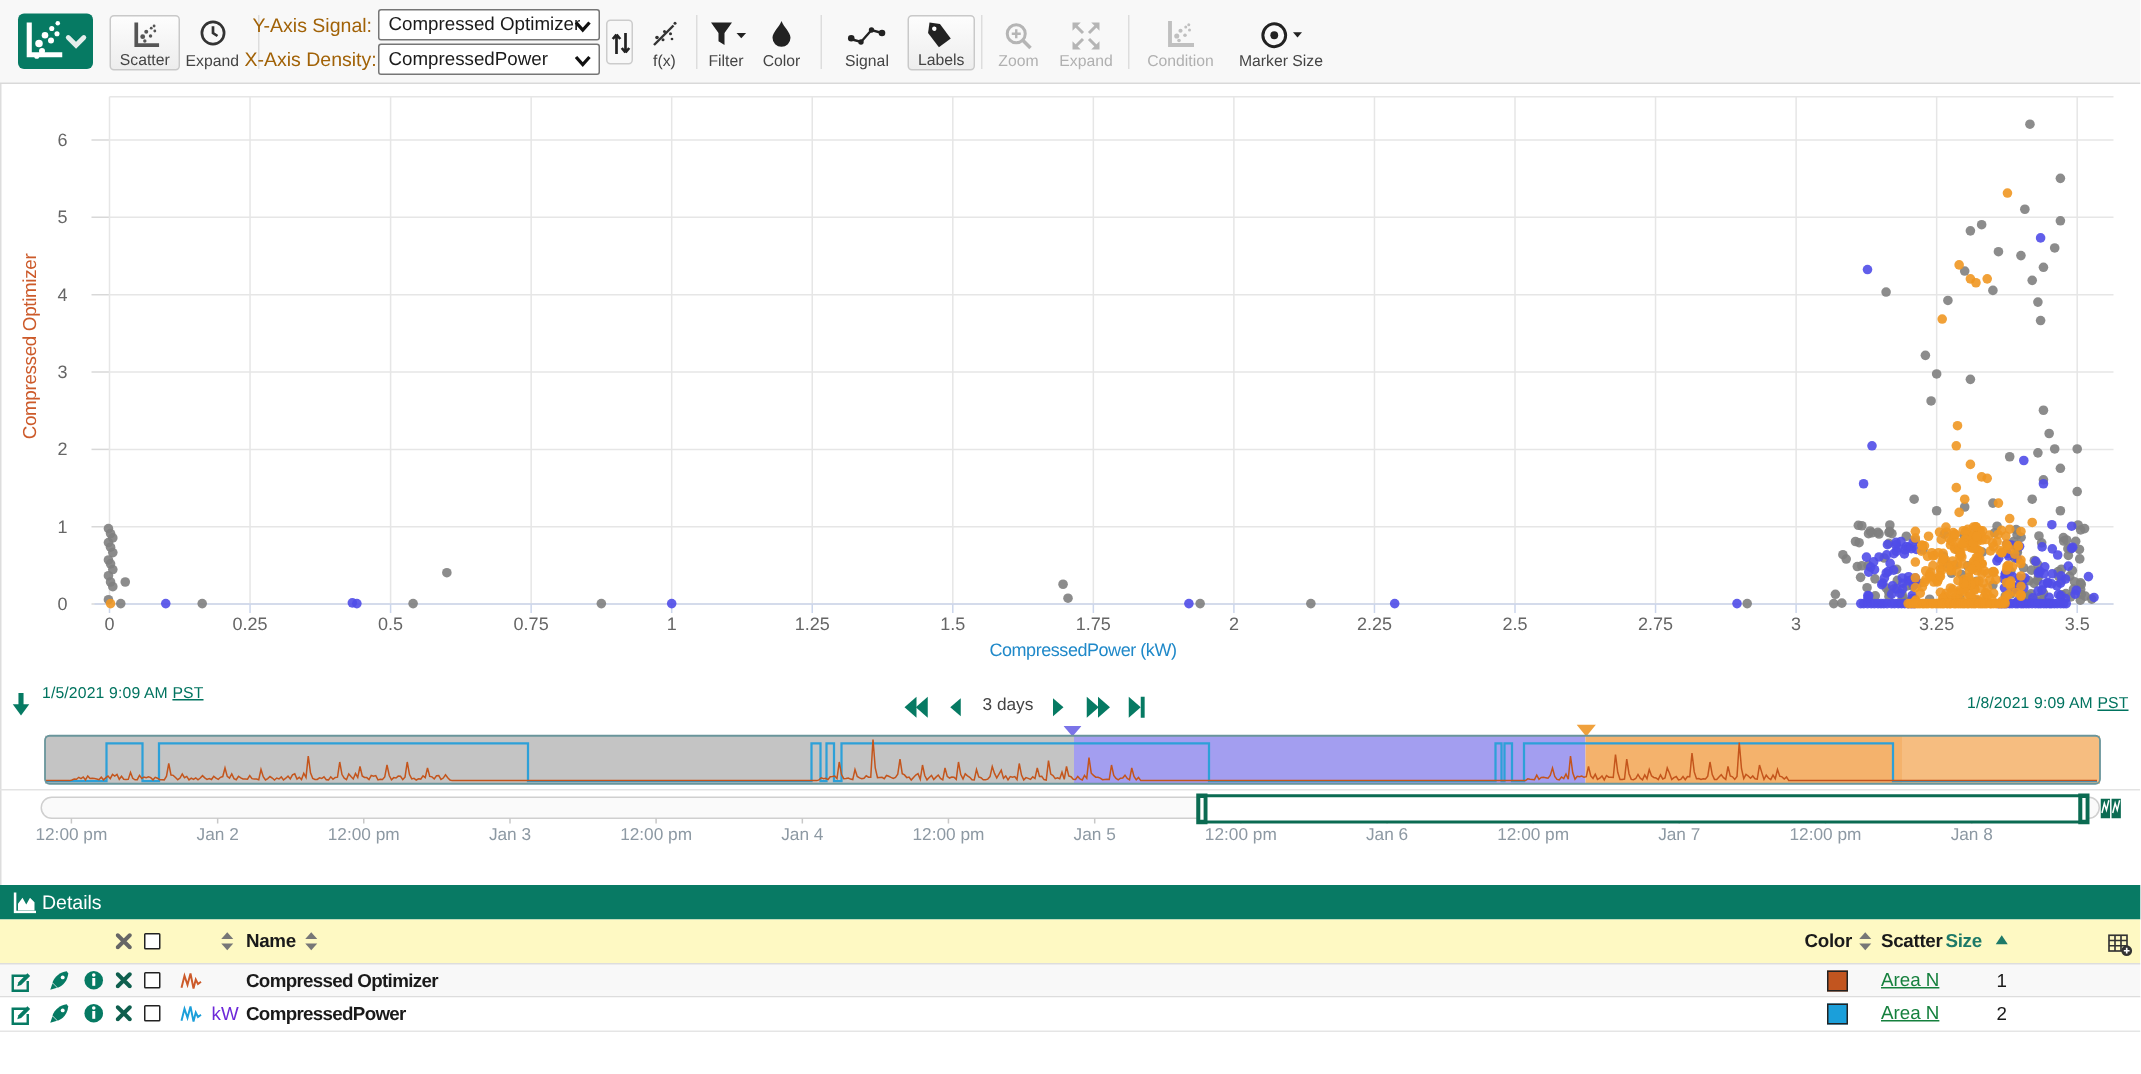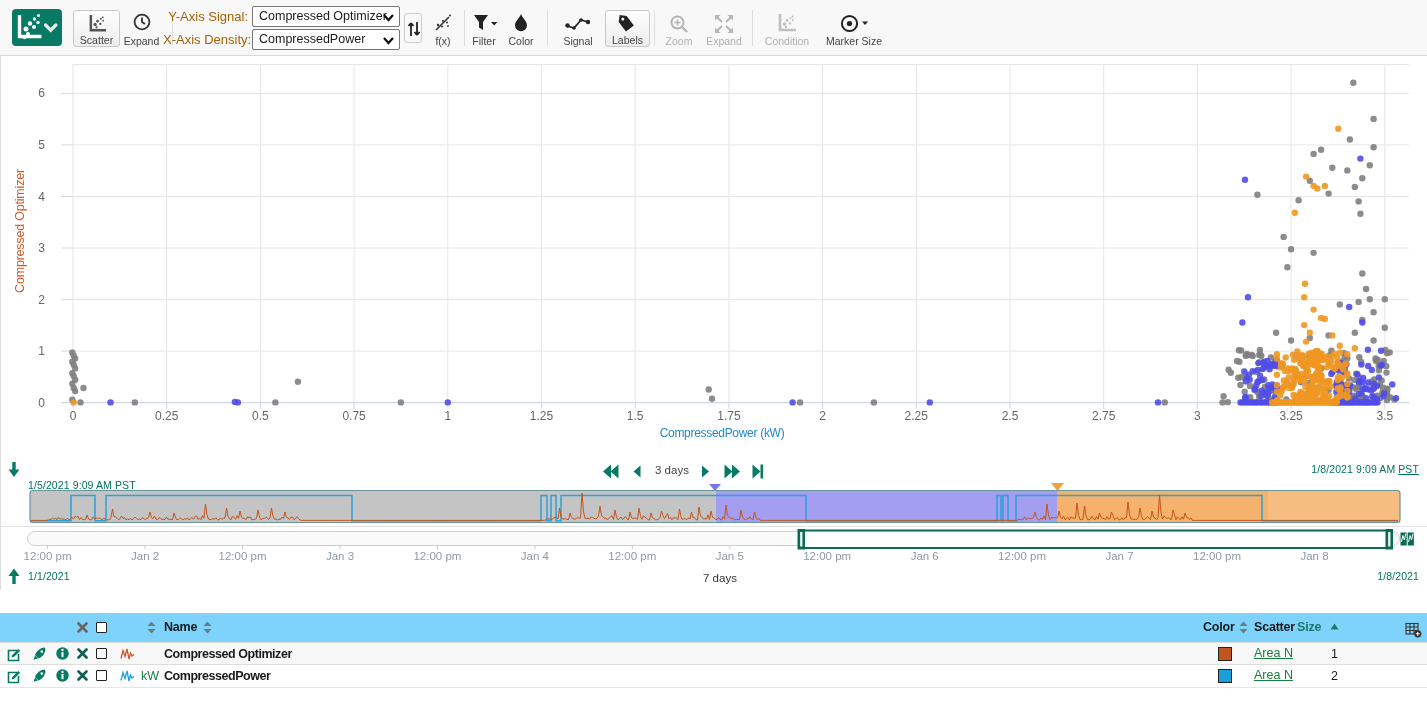--- a/index.html
+++ b/index.html
@@ -15,21 +15,21 @@
 .tbtn.sel{background:linear-gradient(#fdfdfd,#ededed);border:1px solid #c9c9c9;border-radius:3px}
 .tbtn.dis{color:#b0b0b0}
 .tdiv{position:absolute;top:10px;height:36px;width:1px;background:#ddd}
 .axlbl{position:absolute;font-size:13px;color:#a16207;width:85px;text-align:right;white-space:nowrap}
 .axsel{position:absolute;left:252px;width:148px;height:21px;border:1px solid #767676;border-radius:2px;background:#fff;font-size:12.5px;color:#1a1a1a;line-height:19px;padding-left:6px;white-space:nowrap}
 .axsel .car{position:absolute;right:4px;top:4px}
 #swapbtn{position:absolute;left:404px;top:13px;width:18px;height:30px;border:1px solid #ccc;border-radius:3px;background:#f8f8f8}
 
 #dheader{position:absolute;left:0;top:590px;width:1427px;height:23px;background:#087a64;color:#fff;font-size:13px}
 #dheader span{position:absolute;left:28px;top:4px}
-.hdrrow{position:absolute;left:0;top:613px;width:1427px;height:29px;background:#7dd3fc;font-size:12.2px;color:#333;font-weight:bold;letter-spacing:-0.2px}
+.hdrrow{position:absolute;left:0;top:613px;width:1427px;height:29px;background:#fef9c3;font-size:12.2px;color:#333;font-weight:bold;letter-spacing:-0.2px}
 .row1{position:absolute;left:0;top:642px;width:1427px;height:23px;background:#f8f8f8;border-top:1px solid #ddd;border-bottom:1px solid #ddd}
 .row2{position:absolute;left:0;top:665px;width:1427px;height:23px;background:#fff;border-bottom:1px solid #e5e5e5}
 .cell{position:absolute;font-size:12.5px;color:#1a1a1a;top:4px;white-space:nowrap}
 .nm{font-weight:bold;letter-spacing:-0.45px}
 .cb{position:absolute;width:11px;height:11px;border:1.5px solid #222;border-radius:1px;background:#fff}
 .swatch{position:absolute;width:14px;height:14px;border:1px solid #222}
 .arean{color:#15803d;text-decoration:underline;font-size:12.5px;position:absolute}
 
 .tealtxt{color:#00735f;font-size:10.5px;white-space:nowrap;letter-spacing:0.1px}
 </style>
@@ -886,21 +886,21 @@
 <text x="1384.8" y="364.2" font-size="12" fill="#666" text-anchor="middle" font-family="Liberation Sans">3.5</text>
 <text x="722" y="381" font-size="12" letter-spacing="-0.3" fill="#2089c9" text-anchor="middle" font-family="Liberation Sans">CompressedPower (kW)</text>
 <text x="24" y="175" font-size="12.5" letter-spacing="-0.2" fill="#cc5a2a" text-anchor="middle" font-family="Liberation Sans" transform="rotate(-90 24 175)">Compressed Optimizer</text>
 </svg>
 
 <div class="abs" style="left:0;top:455px;width:1427px;height:31px">
   <svg class="abs" style="left:8px;top:6px" width="12" height="17" viewBox="0 0 12 17">
 <path d="M6 1 V10" stroke="#067a63" stroke-width="3.4"></path>
         <path d="M0.5 8.5 L6 16 L11.5 8.5 Z" fill="#067a63"></path>
       </svg>
-<div class="abs tealtxt" style="left:28px;top:24px">1/5/2021 9:09 AM <span style="text-decoration:underline">PST</span></div>
+<div class="abs tealtxt" style="left:28px;top:1px">1/5/2021 9:09 AM <span style="text-decoration:underline">PST</span></div>
 <div class="abs tealtxt" style="right:8px;top:8px">1/8/2021 9:09 AM <span style="text-decoration:underline">PST</span></div>
 <svg class="abs" style="left:602px;top:9px" width="162" height="15" viewBox="0 0 162 15">
 <g fill="#067a63">
           <path d="M9 0.5 L1 7.5 L9 14.5 Z"></path>
           <path d="M16.5 0.5 L8.5 7.5 L16.5 14.5 Z"></path>
 <path d="M38.5 1.5 L31.5 7.5 L38.5 13.5 Z"></path>
 <path d="M100 1.5 L107 7.5 L100 13.5 Z"></path>
 <path d="M122.5 0.5 L130.5 7.5 L122.5 14.5 Z"></path>
           <path d="M130 0.5 L138 7.5 L130 14.5 Z"></path>
 <path d="M150.5 0.5 L158.5 7.5 L150.5 14.5 Z"></path>
@@ -969,30 +969,28 @@
 <g>
         <rect x="1400.5" y="6.5" width="6.2" height="13" fill="#0b6b52"></rect>
         <path d="M1401.3 16 l1.6 -6.5 l1.4 4.5 l1.6 -6.5" stroke="#fff" stroke-width="1" fill="none"></path>
       </g>
 <g>
         <rect x="1407.7" y="6.5" width="6.2" height="13" fill="#0b6b52"></rect>
         <path d="M1408.5 16 l1.6 -6.5 l1.4 4.5 l1.6 -6.5" stroke="#fff" stroke-width="1" fill="none"></path>
       </g>
 </svg>
 
-<div class="abs" style="left:0;top:564px;width:1427px;height:26px">
-  <svg class="abs" style="left:8px;top:4px" width="12" height="17" viewBox="0 0 12 17">
-<path d="M6 16 V7" stroke="#067a63" stroke-width="3.4"></path>
-        <path d="M0.5 8 L6 0.5 L11.5 8 Z" fill="#067a63"></path>
-      </svg>
-<div class="abs tealtxt" style="left:28px;top:6px">1/1/2021</div>
-<div class="abs" style="left:703px;top:8px;font-size:11.5px;color:#333">7 days</div>
-<div class="abs tealtxt" style="right:8px;top:6px">1/8/2021</div>
-</div>
-
+
+<div id="dheader">
+      <svg class="abs" style="left:9px;top:4px" width="16" height="15" viewBox="0 0 16 15">
+<path d="M1 1 V14 H15" stroke="#fff" stroke-width="1.8" fill="none"></path>
+<path d="M3 13 V8.5 L6 4.5 L8.5 9 L11 4.5 L14 7.5 V13 Z" fill="#fff"></path>
+      </svg>
+      <span>Details</span>
+    </div>
 <div class="hdrrow">
       <svg class="abs" style="left:77px;top:9px" width="11" height="11" viewBox="0 0 11 11">
         <path d="M1.5 1.5 L9.5 9.5 M9.5 1.5 L1.5 9.5" stroke="#666" stroke-width="2.6" stroke-linecap="round"></path>
       </svg>
 <span class="cb" style="left:96px;top:9px"></span>
 <svg class="abs" style="left:147px;top:8px" width="9" height="13" viewBox="0 0 9 13">
         <path d="M0.5 5 L4.5 0.5 L8.5 5 Z" fill="#777"></path>
         <path d="M0.5 8 L4.5 12.5 L8.5 8 Z" fill="#777"></path>
       </svg>
 <span class="cell" style="left:164px;top:7px">Name</span>
@@ -1061,20 +1059,20 @@
         <rect x="5.5" y="5" width="2" height="5.2" fill="#fff"></rect>
         <circle cx="6.5" cy="3" r="1.2" fill="#fff"></circle>
       </svg>
 <svg class="abs" style="left:77px;top:5px" width="11" height="11" viewBox="0 0 11 11">
         <path d="M1.5 1.5 L9.5 9.5 M9.5 1.5 L1.5 9.5" stroke="#0f5f4e" stroke-width="2.6" stroke-linecap="round"></path>
       </svg>
 <span class="cb" style="left:96px;top:5px"></span>
 <svg class="abs" style="left:120px;top:5px" width="15" height="12" viewBox="0 0 15 12">
 <path d="M1 10.5 L3 2.5 L5 8.5 L7 1 L9 11 L10.5 5 L12 8 L14 6.5" stroke="#1b9fda" stroke-width="1.3" fill="none"></path>
       </svg>
-<span class="cell" style="left:141px;color:#15803d">kW</span>
+<span class="cell" style="left:141px;color:#6d28d9">kW</span>
 <span class="cell nm" style="left:164px">CompressedPower</span>
 <span class="swatch" style="left:1218px;top:4px;background:#1b9fda"></span>
 <span class="arean" style="left:1254px;top:3px">Area N</span>
 <span class="cell" style="left:1331px">2</span>
     </div>
 
 </div>
 
 </body></html>

